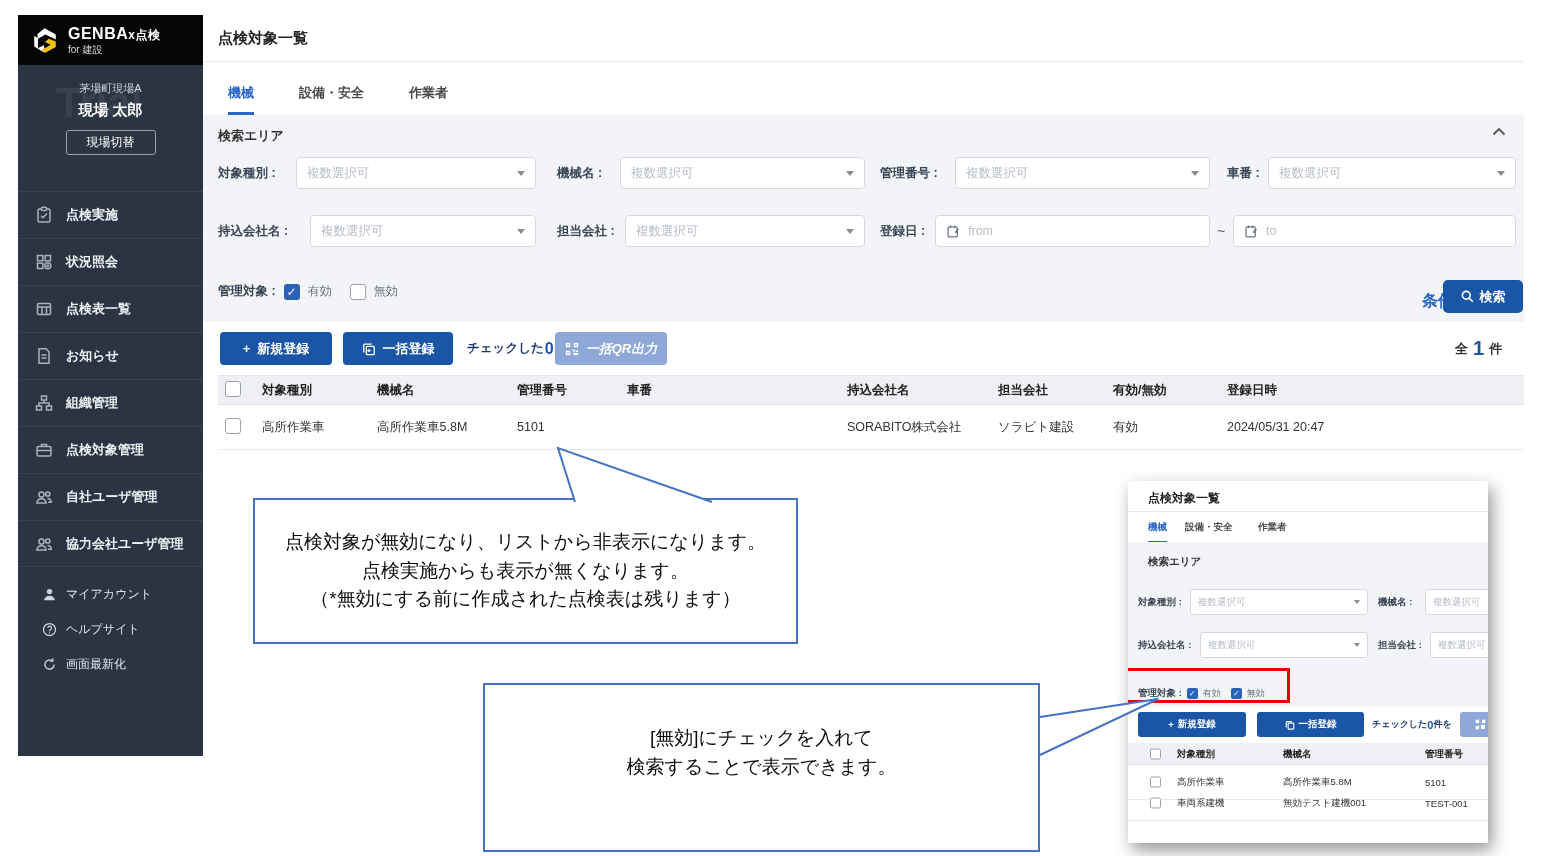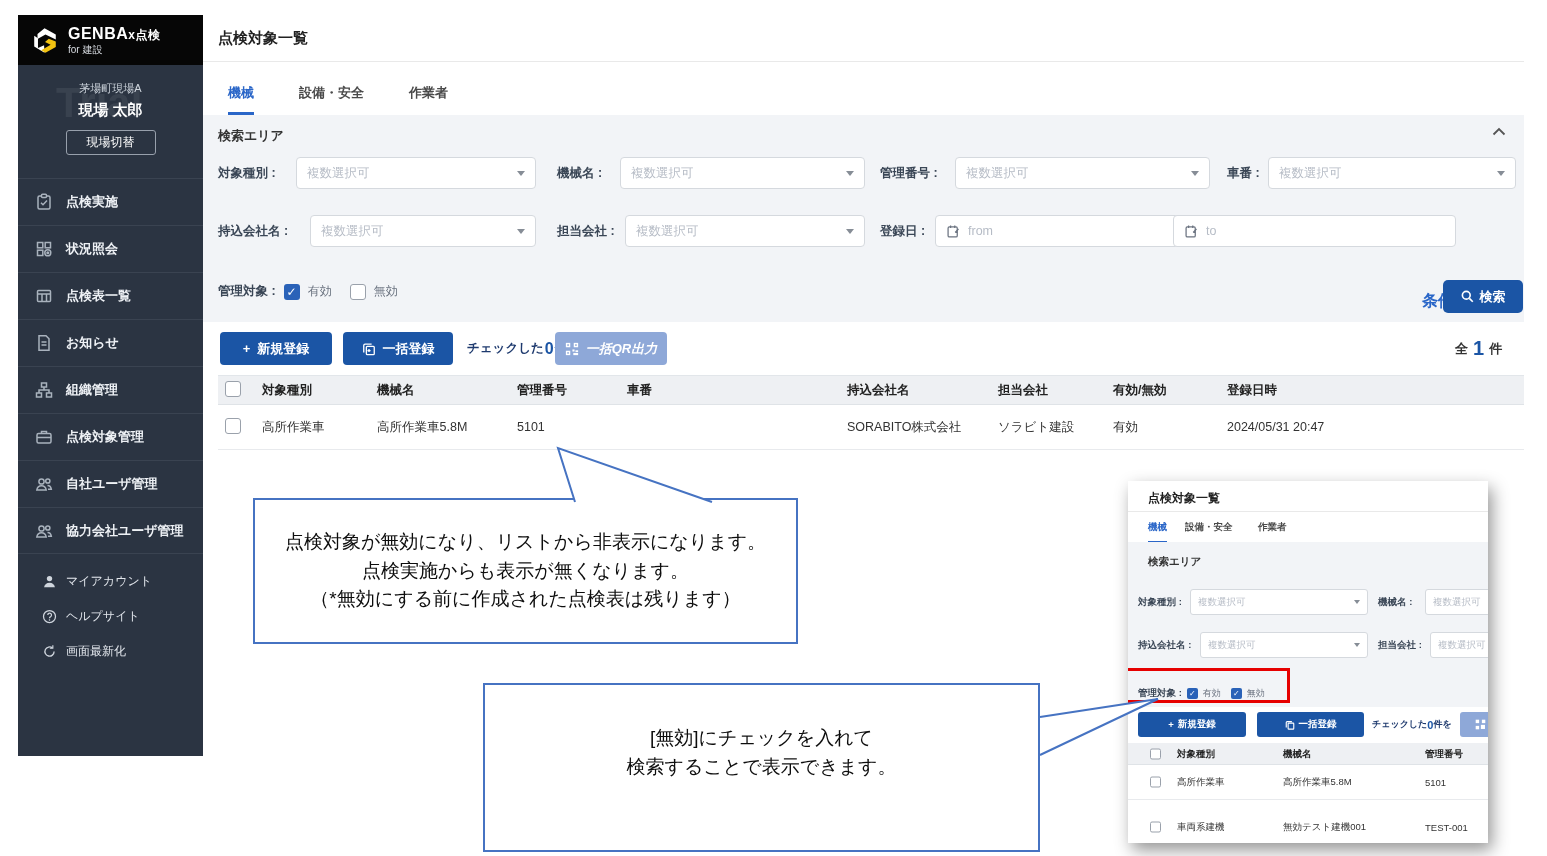--- a/index.html
+++ b/index.html
@@ -13,21 +13,21 @@
   .sidebar { position:absolute; left:0; top:0; width:185px; height:741px; background:#2b3442; color:#e9edf2; }
   .logo { height:50px; background:#060606; display:flex; align-items:center; padding-left:12px; gap:8px; }
   .logo-text1 { font-size:16px; font-weight:bold; color:#fff; letter-spacing:.5px; line-height:1; }
   .logo-text1 .small { font-size:12px; }
   .logo-text2 { font-size:10px; color:#d8dce2; line-height:1; margin-top:3px; }
   .user-block { position:relative; text-align:center; padding-top:16px; height:100px; }
   .trial-mark { position:absolute; left:38px; top:14px; font-size:42px; font-weight:bold; color:rgba(255,255,255,.07); pointer-events:none; }
   .user-site { font-size:11px; color:#ccd3db; }
   .user-name { font-size:15px; font-weight:bold; color:#fff; margin-top:5px; }
   .switch-btn { display:inline-block; margin-top:10px; border:1px solid #98a0ac; border-radius:3px; color:#fff; font-size:12px; padding:3px 20px; cursor:pointer; background:transparent; }
-  .menu { margin-top:13px; }
+  .menu { margin-top:26px; }
   .menu-item { height:47px; display:flex; align-items:center; gap:13px; padding-left:17px; border-top:1px solid #3a4351; font-size:13px; font-weight:bold; color:#eef1f5; cursor:pointer; }
   .menu-item:last-of-type { border-bottom:1px solid #3a4351; }
   .menu-item svg, .foot-item svg { flex:0 0 auto; }
   .menu-foot { margin-top:10px; }
   .foot-item { height:35px; display:flex; align-items:center; gap:9px; padding-left:24px; font-size:12px; color:#e2e6ec; cursor:pointer; }
 
   
   .main { position:absolute; left:185px; top:0; width:1321px; height:741px; background:#fff; }
   .page-header { height:47px; border-bottom:1px solid #e9e9e9; display:flex; align-items:center; padding-left:15px; }
   .page-title { font-size:15px; font-weight:bold; color:#222; }
@@ -277,21 +277,21 @@
           </div>
         <div class="f-label row2" style="left:677px;">登録日 :</div>
         <div class="f-select row2" style="left:732px; width:275px; gap:7px;">
           <svg width="15" height="15" viewBox="0 0 18 18" fill="none" stroke="#6b7380" stroke-width="1.5">
               <rect x="2.5" y="3.5" width="11" height="12" rx="1.5"></rect>
               <path d="M5.5 1.8v3M10.5 1.8v3M11 10l4-4M11 10h2.6"></path>
             </svg>
           <span class="placeholder">from</span>
         </div>
         <div class="tilde row2" style="left:1014px;">~</div>
-        <div class="f-select row2" style="left:970px; width:283px; gap:7px;">
+        <div class="f-select row2" style="left:1030px; width:283px; gap:7px;">
           <svg width="15" height="15" viewBox="0 0 18 18" fill="none" stroke="#6b7380" stroke-width="1.5">
               <rect x="2.5" y="3.5" width="11" height="12" rx="1.5"></rect>
               <path d="M5.5 1.8v3M10.5 1.8v3M11 10l4-4M11 10h2.6"></path>
             </svg>
           <span class="placeholder">to</span>
         </div>
 
         <div class="managed-row">
           <span class="managed-label">管理対象 :</span>
           <span class="cb checked">✓</span>
@@ -459,21 +459,21 @@
       <span class="in-c col1">対象種別</span>
       <span class="in-c col2">機械名</span>
       <span class="in-c col3">管理番号</span>
     </div>
     <div class="in-trow" style="top:284px;">
       <span class="in-cb"></span>
       <span class="in-c col1">高所作業車</span>
       <span class="in-c col2">高所作業車5.8M</span>
       <span class="in-c col3">5101</span>
     </div>
-    <div class="in-trow" style="top:329px;">
+    <div class="in-trow" style="top:305px;">
       <span class="in-cb"></span>
       <span class="in-c col1">車両系建機</span>
       <span class="in-c col2">無効テスト建機001</span>
       <span class="in-c col3">TEST-001</span>
     </div>
   </div>
 
 </div>
 
 </body></html>

